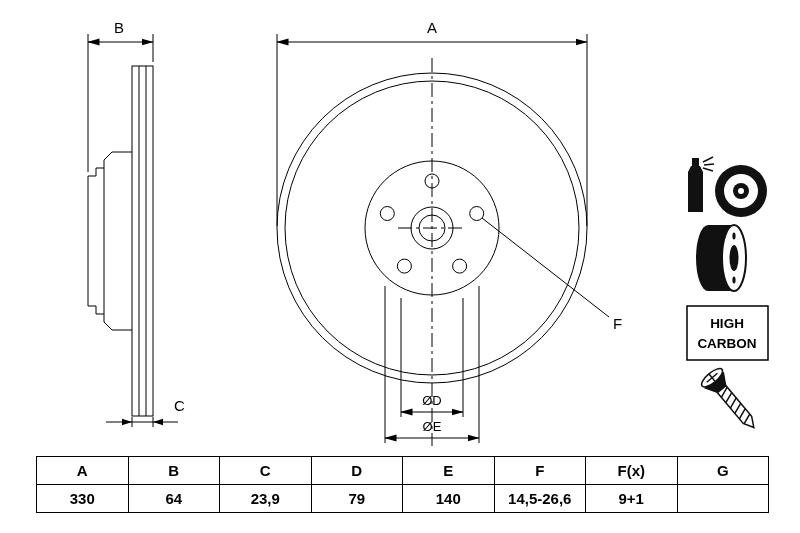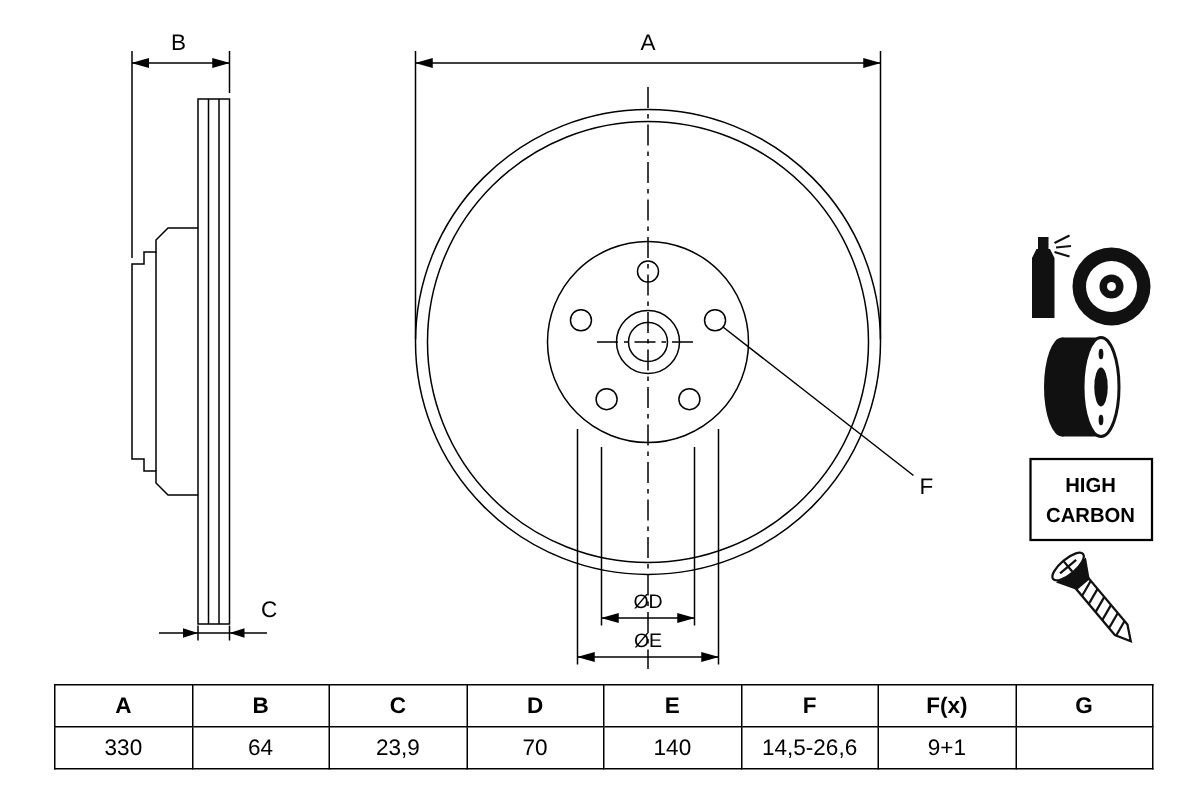--- a/index.html
+++ b/index.html
@@ -14,21 +14,21 @@
   .badge-text{font-size:13.5px;font-weight:bold;}
   .spec-table{
     position:absolute;left:36px;top:456px;width:733px;
     border-collapse:collapse;table-layout:fixed;background:#fff;
   }
   .spec-table th,.spec-table td{
     border:1px solid #000;text-align:center;vertical-align:middle;
     height:27px;font-size:15px;padding:0 2px;color:#000;
   }
   .spec-table th{font-weight:bold;}
-  .spec-table td{font-weight:normal;margin-top:44px;}
+  .spec-table td{font-weight:bold;margin-top:44px;}
 </style>
 </head>
 <body>
 
 <div class="screen">
 
   <svg width="800" height="455" viewBox="0 0 800 455">
     <defs>
       <marker id="arr" viewBox="0 0 12 8" refX="11.5" refY="4" markerWidth="12" markerHeight="8" orient="auto-start-reverse" markerUnits="userSpaceOnUse">
         <path d="M12,4 L0,0.6 L0,7.4 Z" fill="#000"></path>
@@ -156,21 +156,21 @@
         <th>F</th>
         <th>F(x)</th>
         <th>G</th>
       </tr>
     </thead>
     <tbody>
       <tr>
         <td>330</td>
         <td>64</td>
         <td>23,9</td>
-        <td>70</td>
+        <td>79</td>
         <td>140</td>
         <td>14,5-26,6</td>
         <td>9+1</td>
         <td></td>
       </tr>
     </tbody>
   </table>
 
 </div>
 

